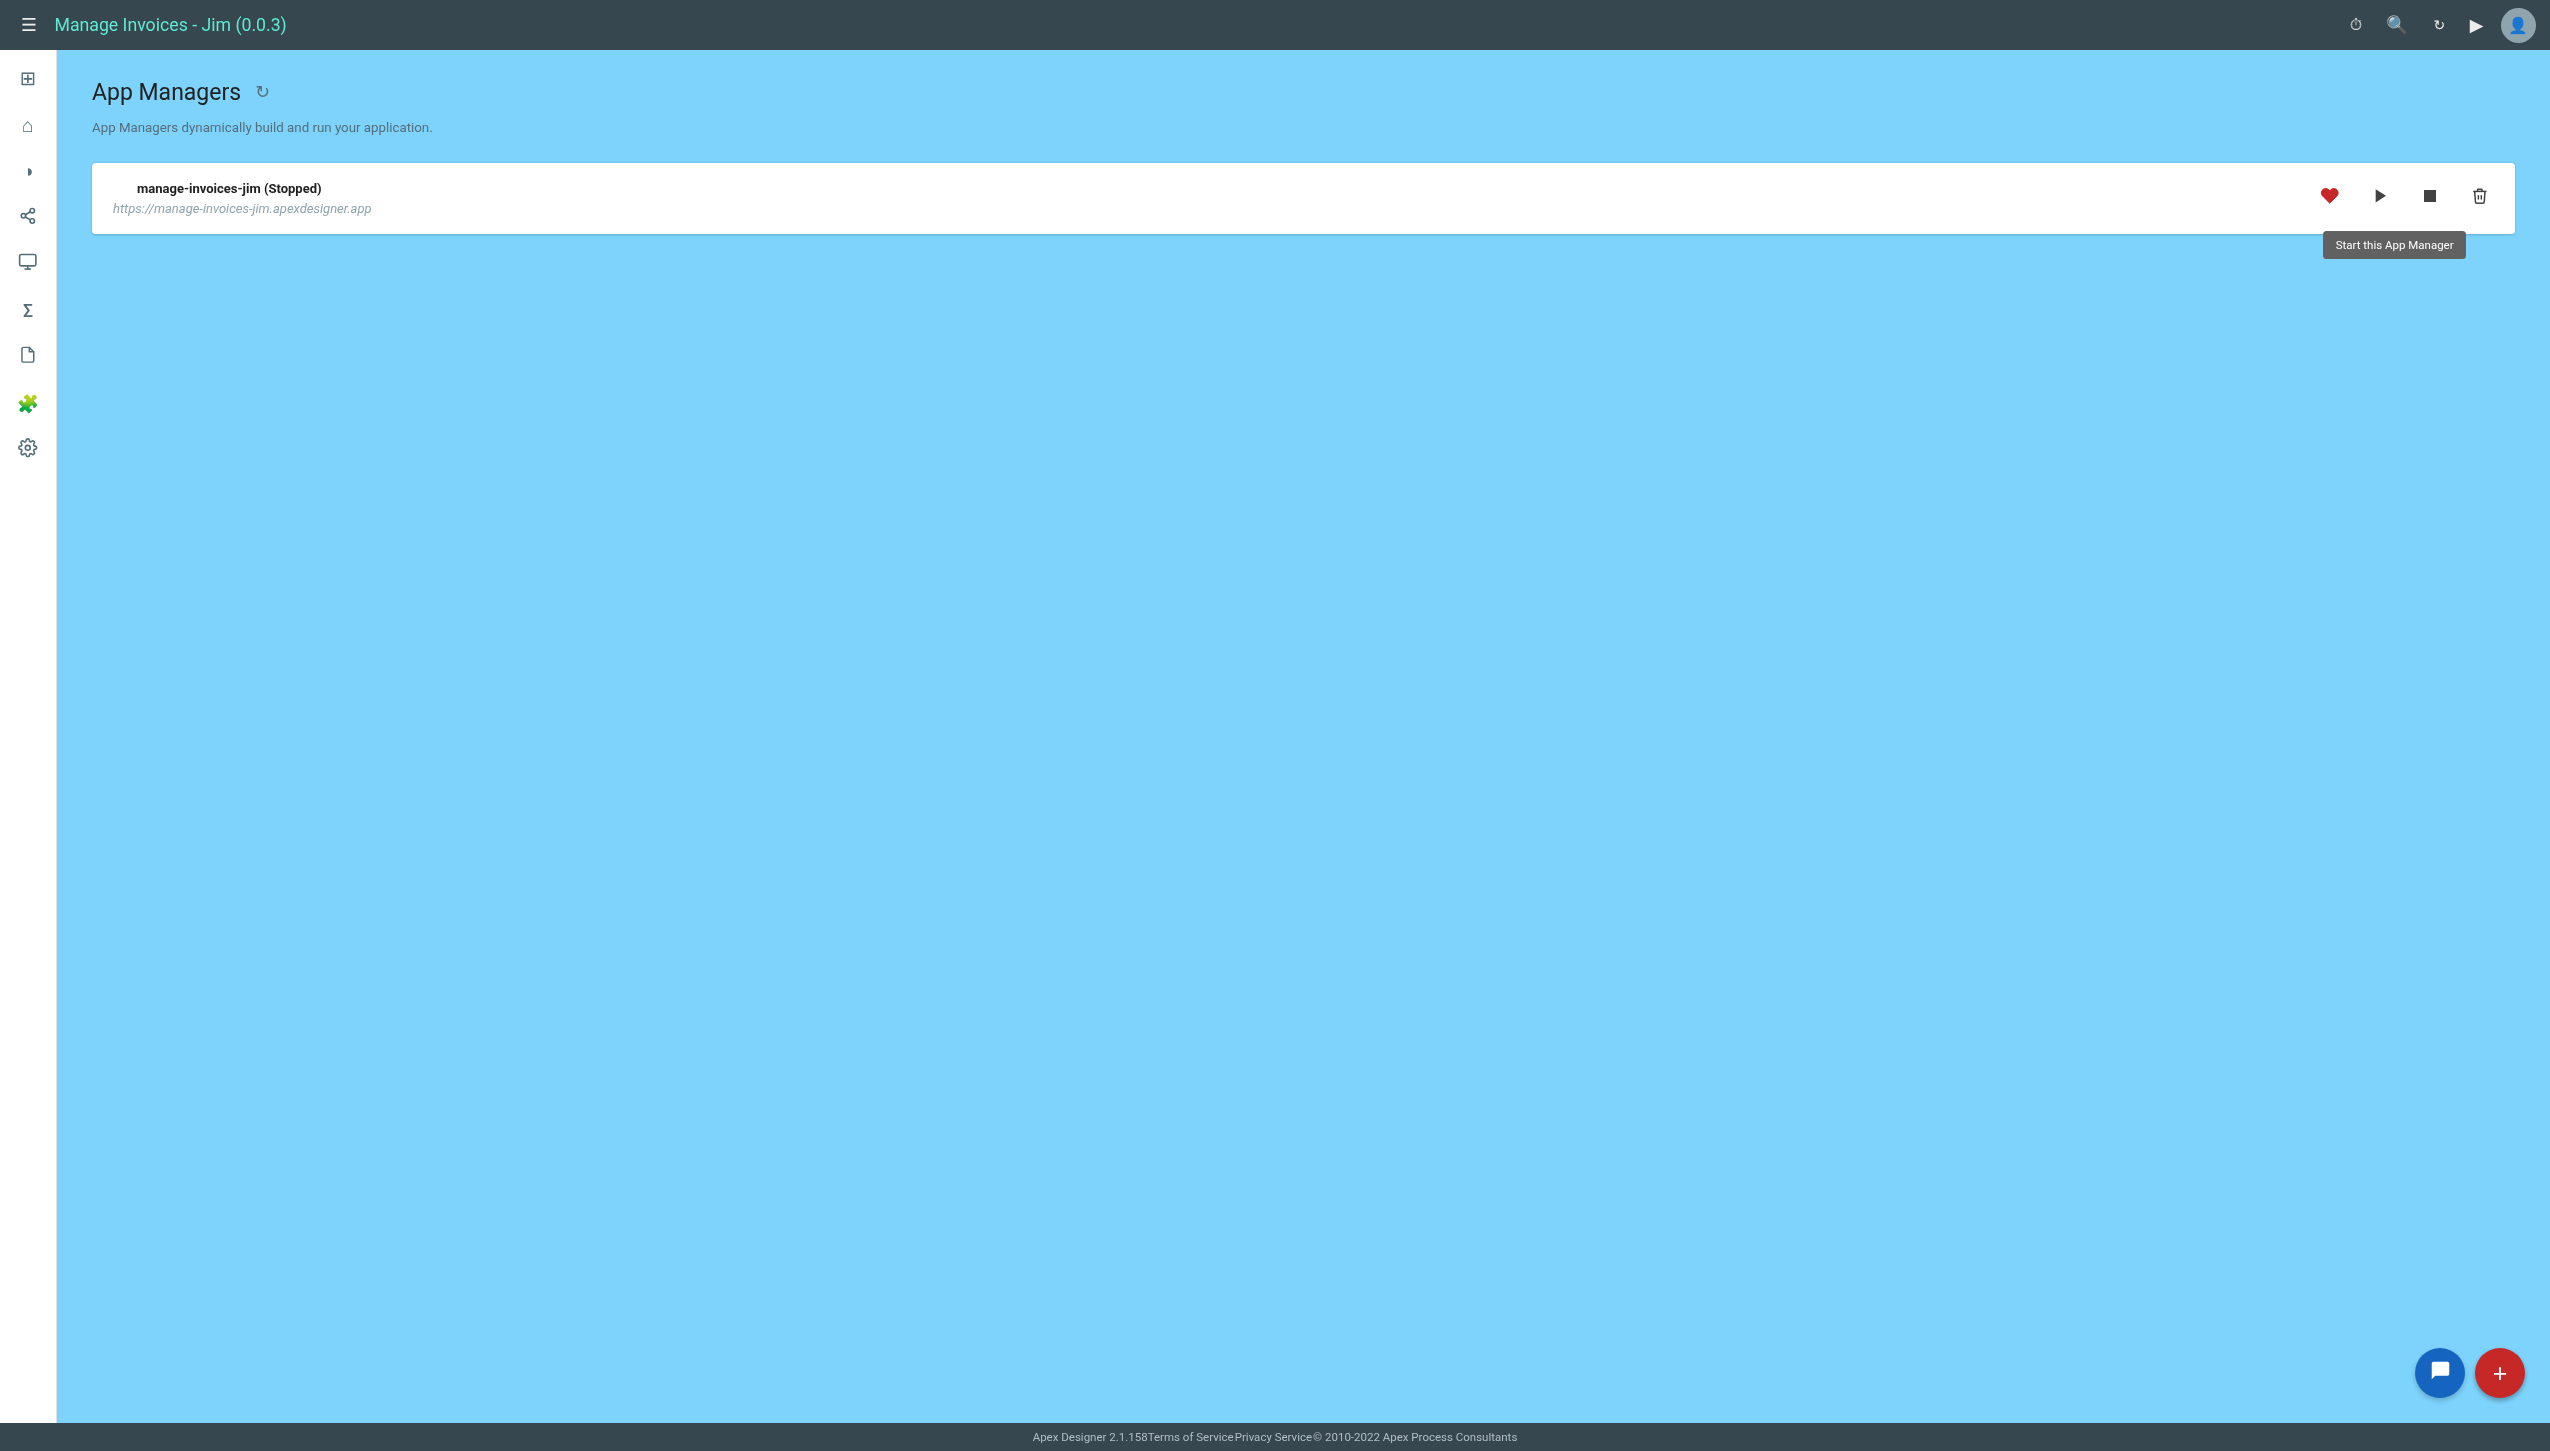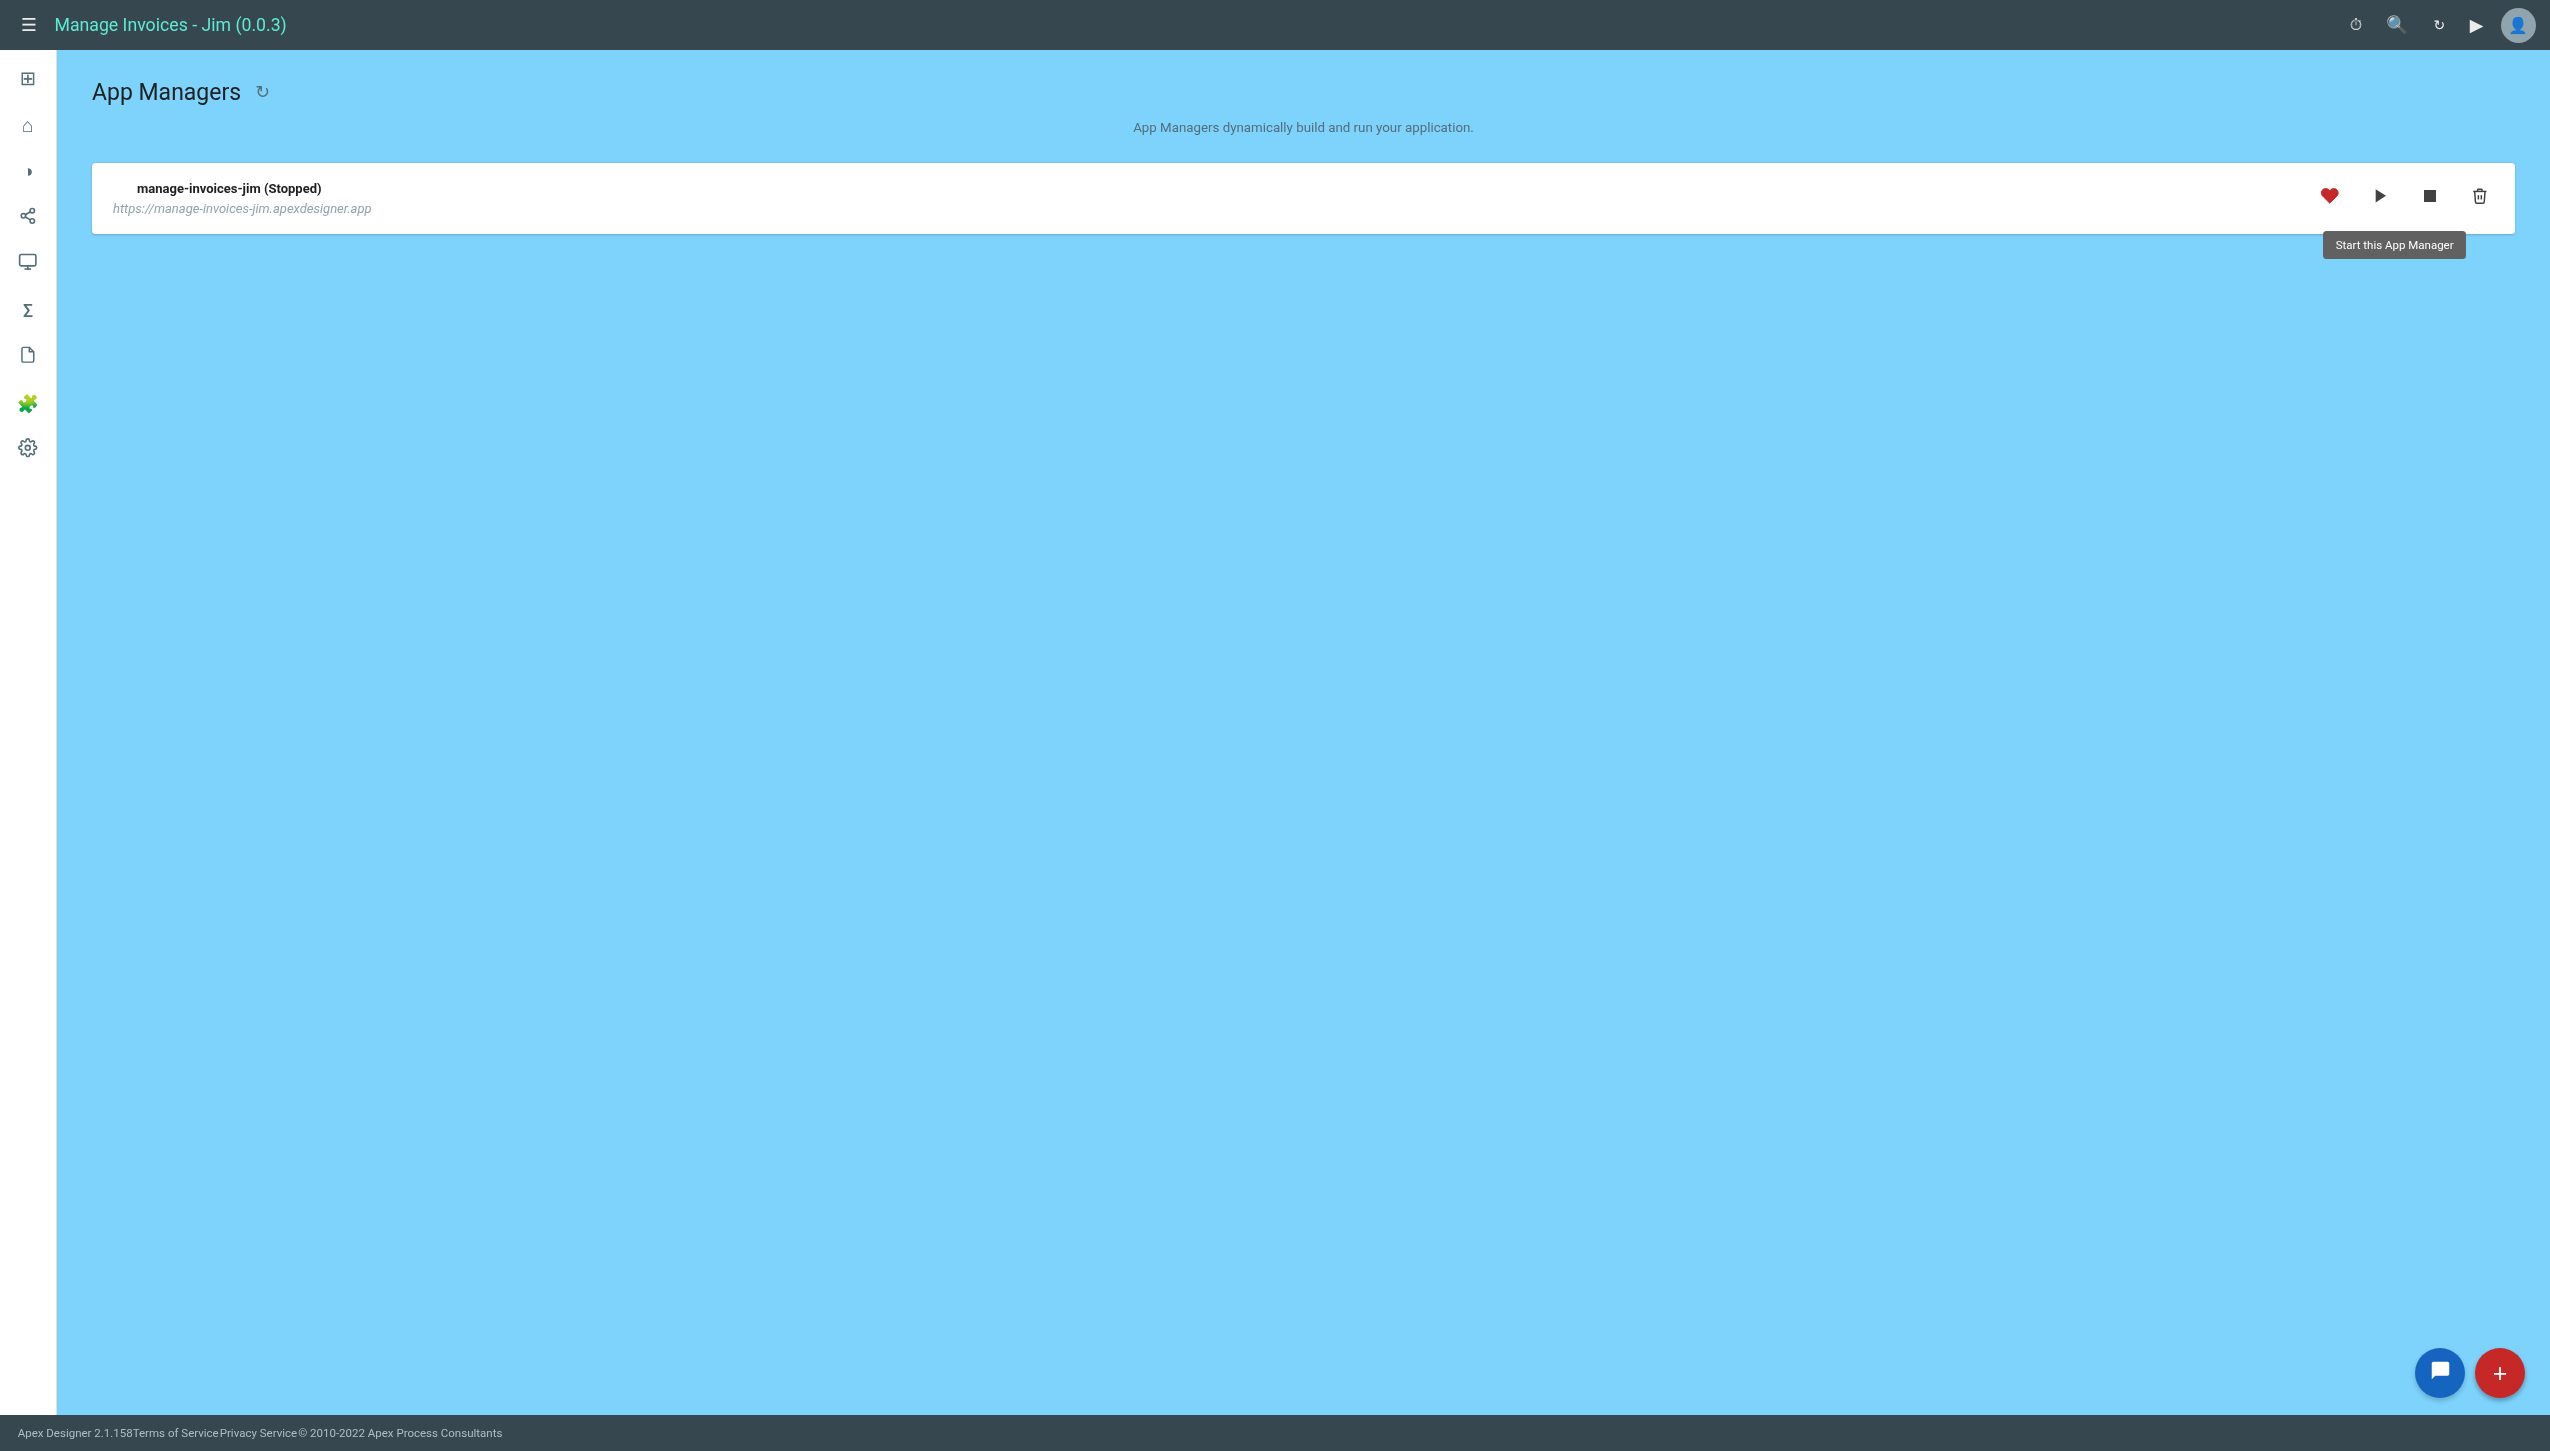--- a/index.html
+++ b/index.html
@@ -107,21 +107,20 @@
       font-size: 17.7px;
       display: flex; align-items: center;
       padding: 3.5px;
       border-radius: 50%;
     }
 
     .page-description {
       font-size: 13.3px;
       color: #546e7a;
       margin-bottom: 28px;
-      text-align: center;
     }
 
     
     .app-manager-card {
       background: white;
       border-radius: 3.5px;
       box-shadow: 0 0.9px 2.7px rgba(0,0,0,0.12), 0 0.9px 1.8px rgba(0,0,0,0.08);
       padding: 17.7px 21px;
       display: flex;
       align-items: center;
@@ -217,24 +216,24 @@
       font-size: 21px;
       box-shadow: 0 2.7px 5.3px rgba(0,0,0,0.2);
       z-index: 100;
     }
 
     
     .footer {
       background: #37474f;
       color: #b0bec5;
       font-size: 11.5px;
-      height: 36px;
-      display: flex;
-      align-items: center;
-      justify-content: flex-start;
+      height: 28px;
+      display: flex;
+      align-items: center;
+      justify-content: center;
       padding: 0 17.7px;
       flex-shrink: 0;
     }
     .footer-links {
       display: flex;
       gap: 1px;
     }
     .footer-link {
       color: #b0bec5;
       text-decoration: none;

